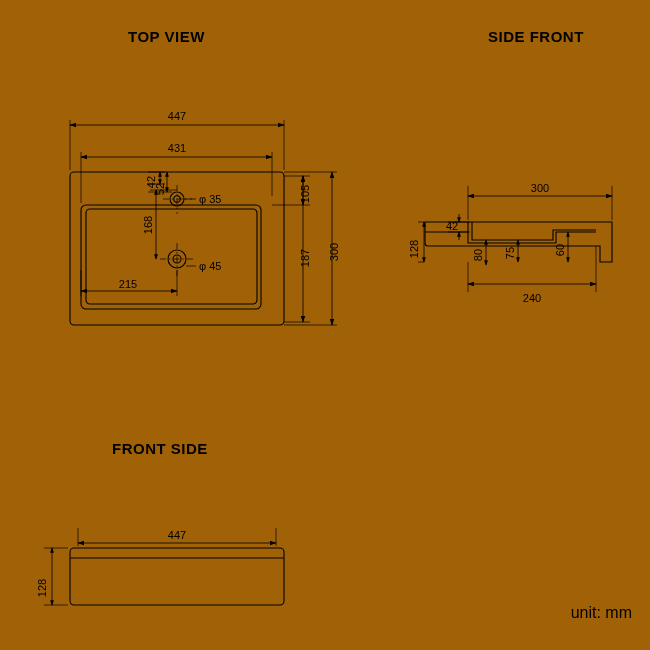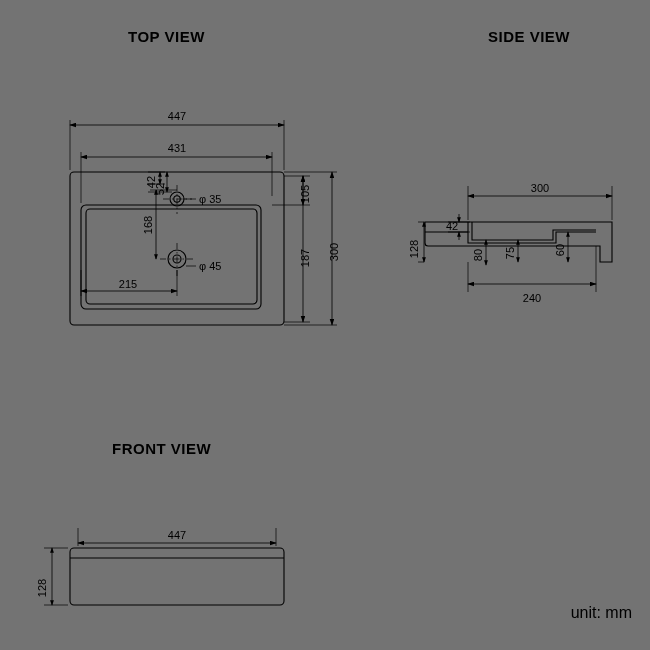--- a/index.html
+++ b/index.html
@@ -4,21 +4,21 @@
 <style>
   html, body {
     margin: 0;
     padding: 0;
     background: #ffffff;
   }
   #page {
     position: relative;
     width: 650px;
     height: 650px;
-    background: #737373;
+    background: #a16207;
     font-family: "Liberation Sans", sans-serif;
     color: #000000;
     overflow: hidden;
     text-align: center;
   }
   .view-title {
     position: absolute;
     font-size: 15px;
     font-weight: bold;
     letter-spacing: 0.5px;
@@ -56,22 +56,22 @@
     stroke-width: 0.7;
     stroke-dasharray: 6 3 1.5 3;
   }
 </style>
 </head>
 <body>
 
 <div id="page">
 
   <div class="view-title" id="title-top">TOP VIEW</div>
-  <div class="view-title" id="title-side">SIDE VIEW</div>
-  <div class="view-title" id="title-front">FRONT VIEW</div>
+  <div class="view-title" id="title-side">SIDE FRONT</div>
+  <div class="view-title" id="title-front">FRONT SIDE</div>
   <div id="unit-label">unit: mm</div>
 
   <svg width="650" height="650" viewBox="0 0 650 650">
     <defs>
       <marker id="arrS" markerWidth="9" markerHeight="9" refX="8" refY="3" orient="auto" markerUnits="strokeWidth">
         <path d="M0,0 L9,3 L0,6 z" fill="#000"></path>
       </marker>
       <marker id="arrE" markerWidth="9" markerHeight="9" refX="1" refY="3" orient="auto" markerUnits="strokeWidth">
         <path d="M9,0 L0,3 L9,6 z" fill="#000"></path>
       </marker>

